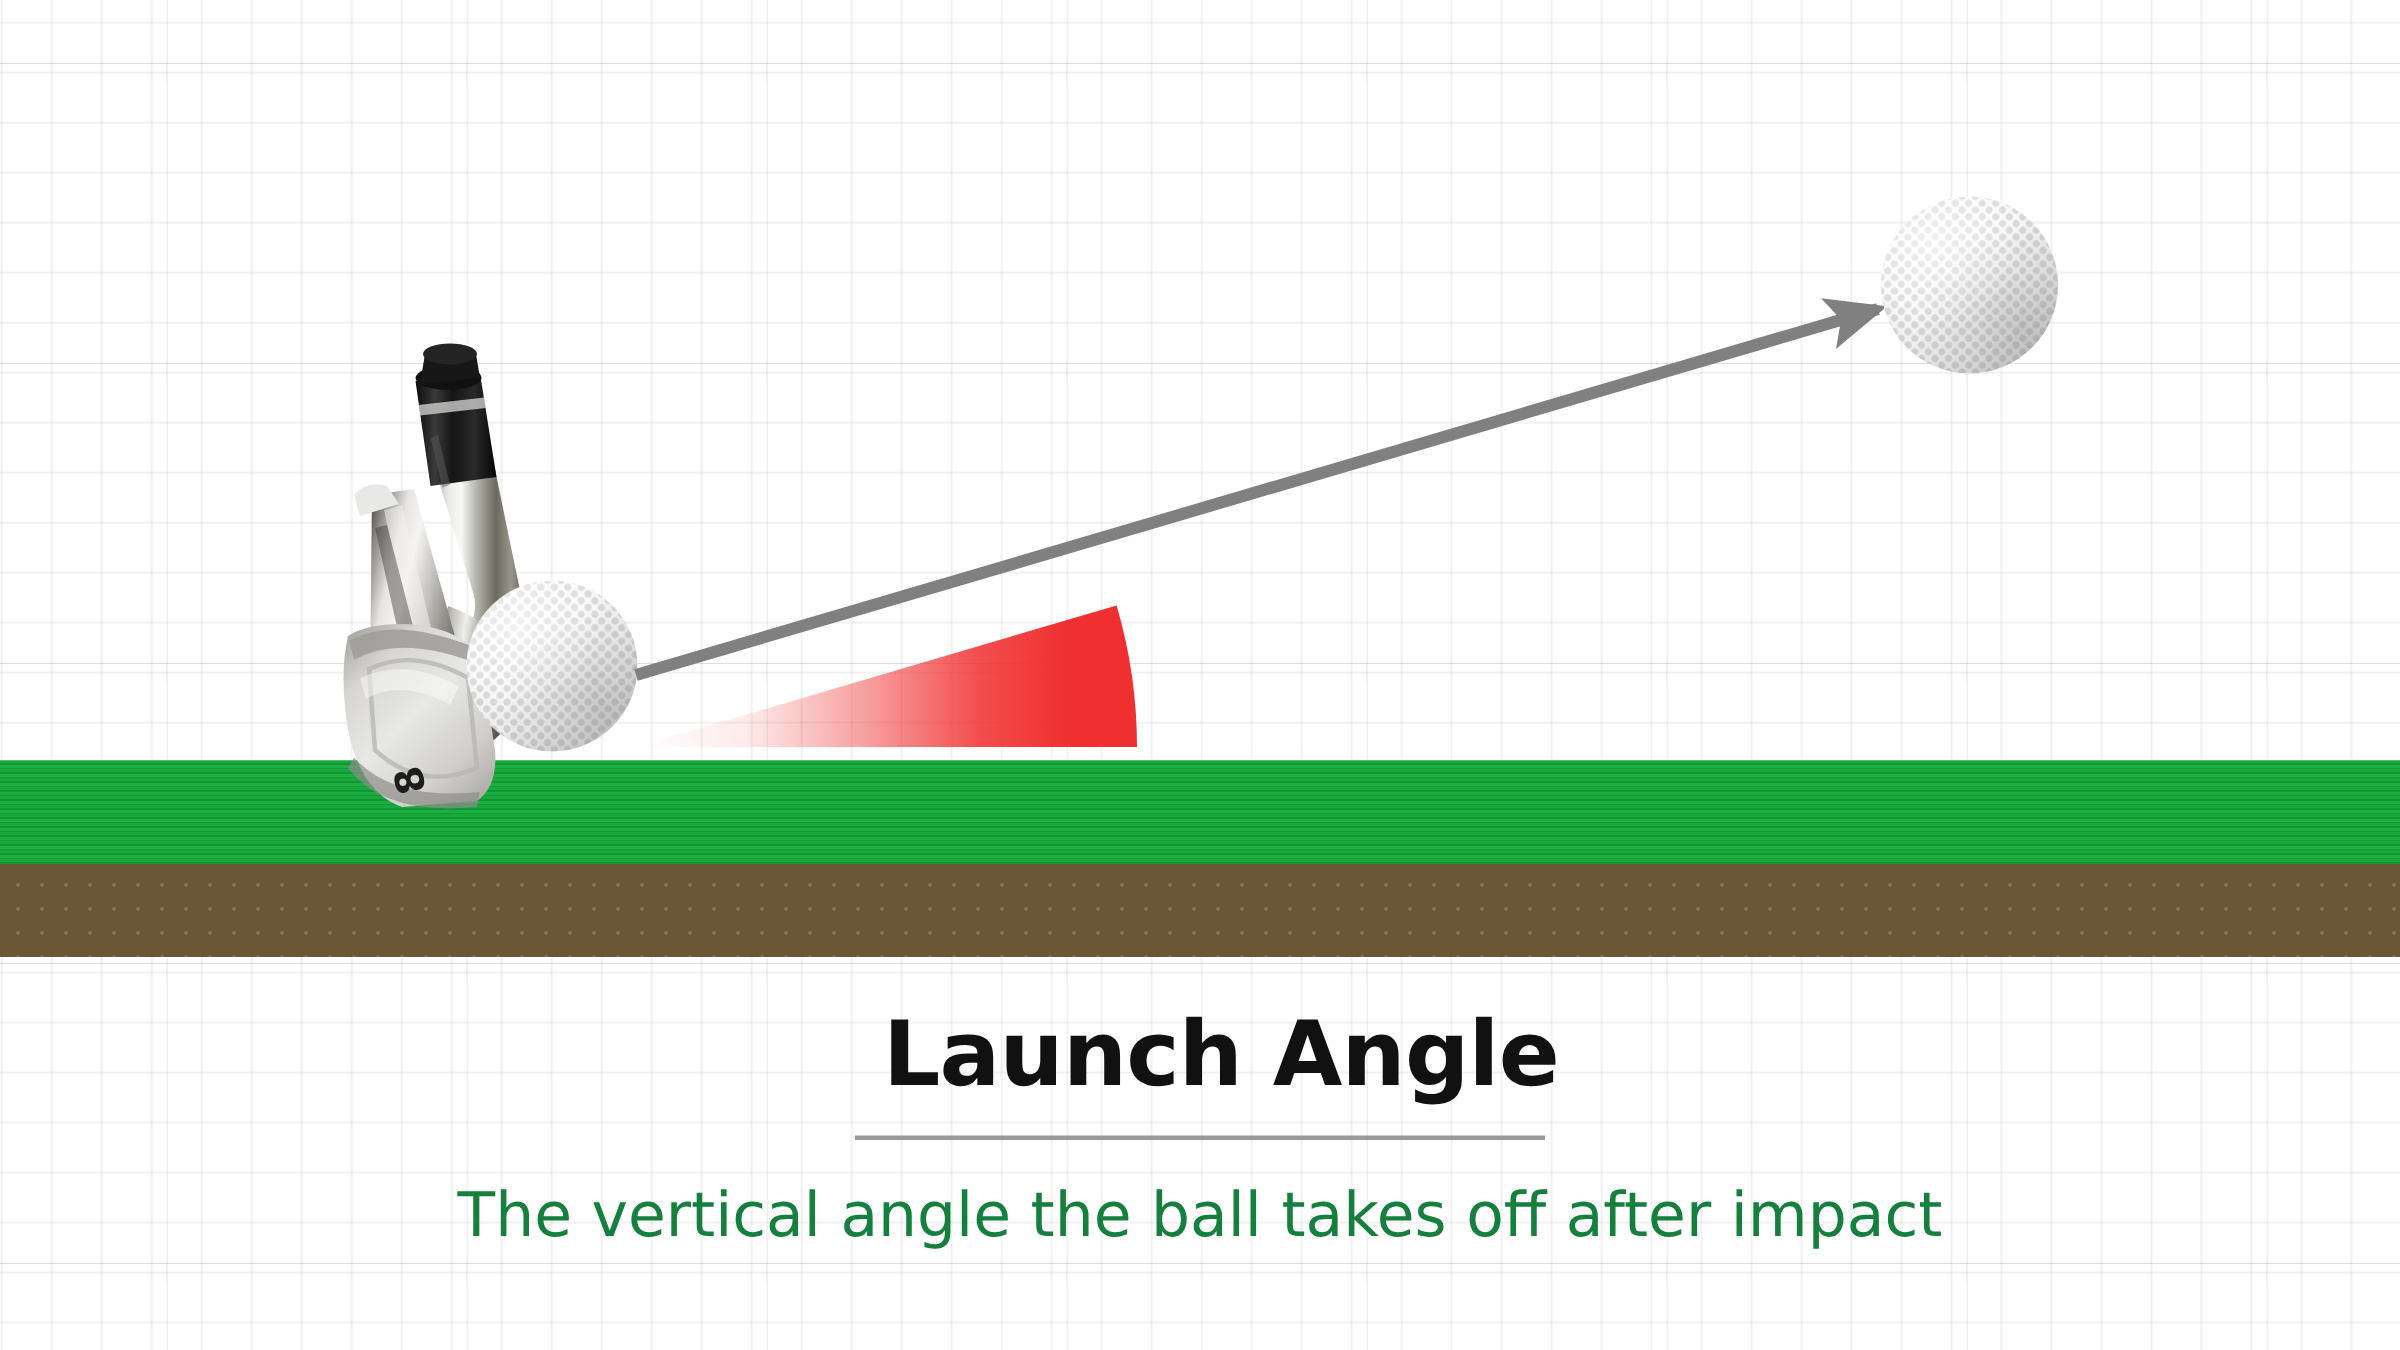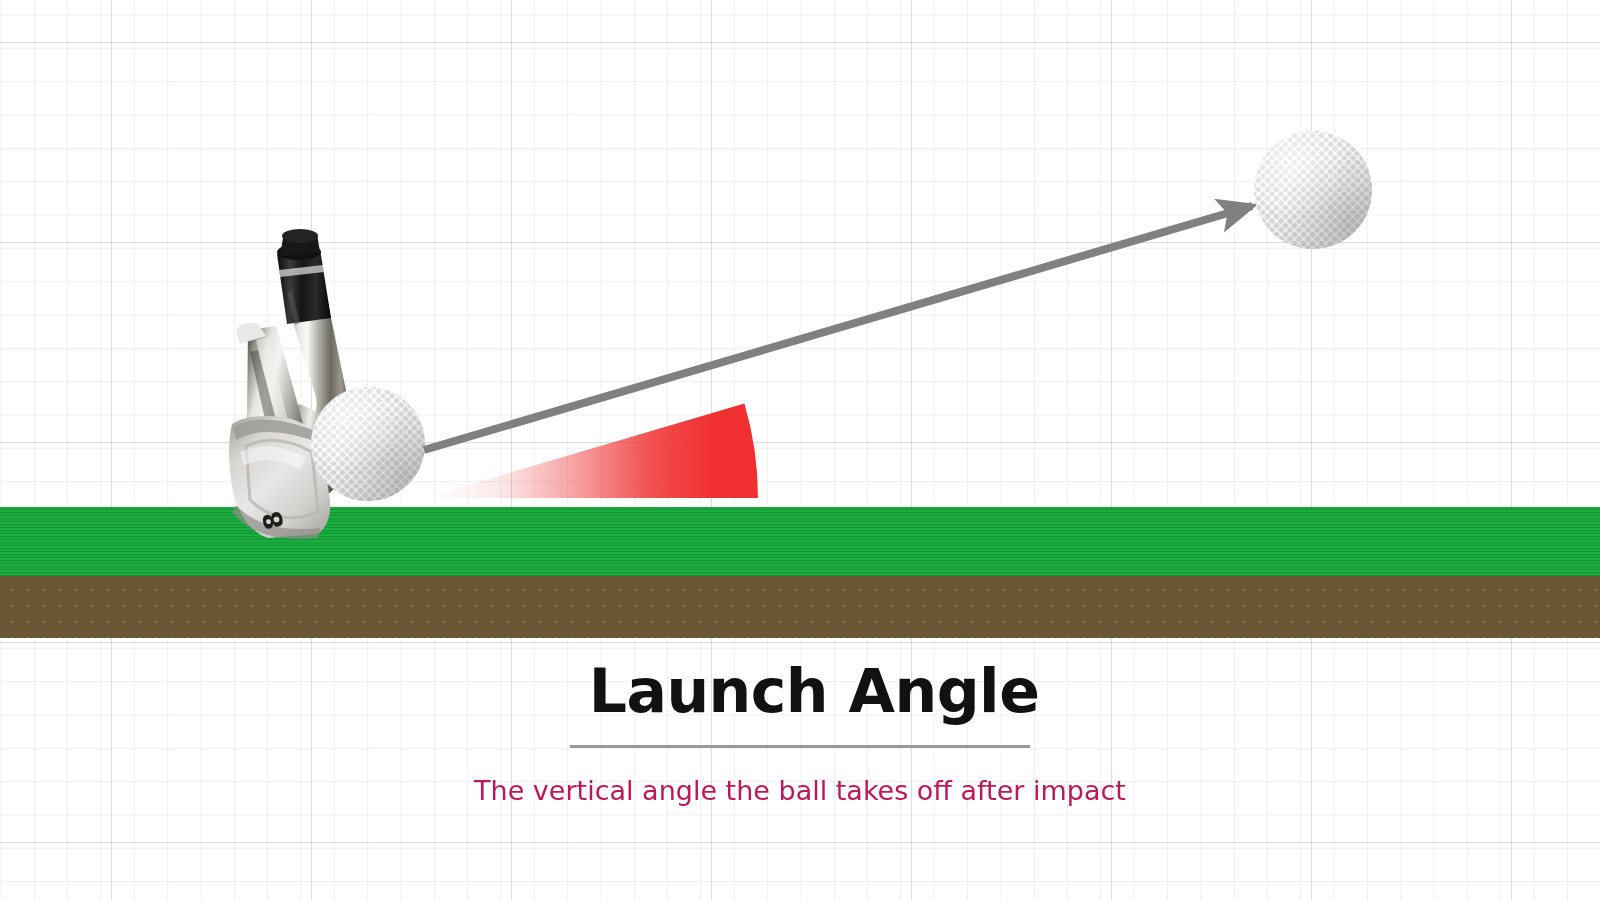--- a/index.html
+++ b/index.html
@@ -130,34 +130,34 @@
     width: 1600px;
     text-align: center;
   }
   .title {
     font-family: "DejaVu Sans", sans-serif;
     font-size: 60px;
     font-weight: bold;
     letter-spacing: -0.5px;
     color: #111111;
     line-height: 1.05;
-    margin: 0;
+    margin: 12px;
     padding-left: 28px;
   }
   .title-rule {
     width: 460px;
     height: 3px;
     background: #9a9a9a;
     margin: 22px auto 0 auto;
   }
   .subtitle {
     font-family: "DejaVu Sans", sans-serif;
-    font-size: 27px;
+    font-size: 41px;
     font-weight: 400;
-    color: #be185d;
+    color: #15803d;
     margin: 28px 0 0 0;
     line-height: 1.1;
   }
 </style>
 </head>
 <body>
 
 <div id="stage">
 
   <div class="grid-bg"></div>

